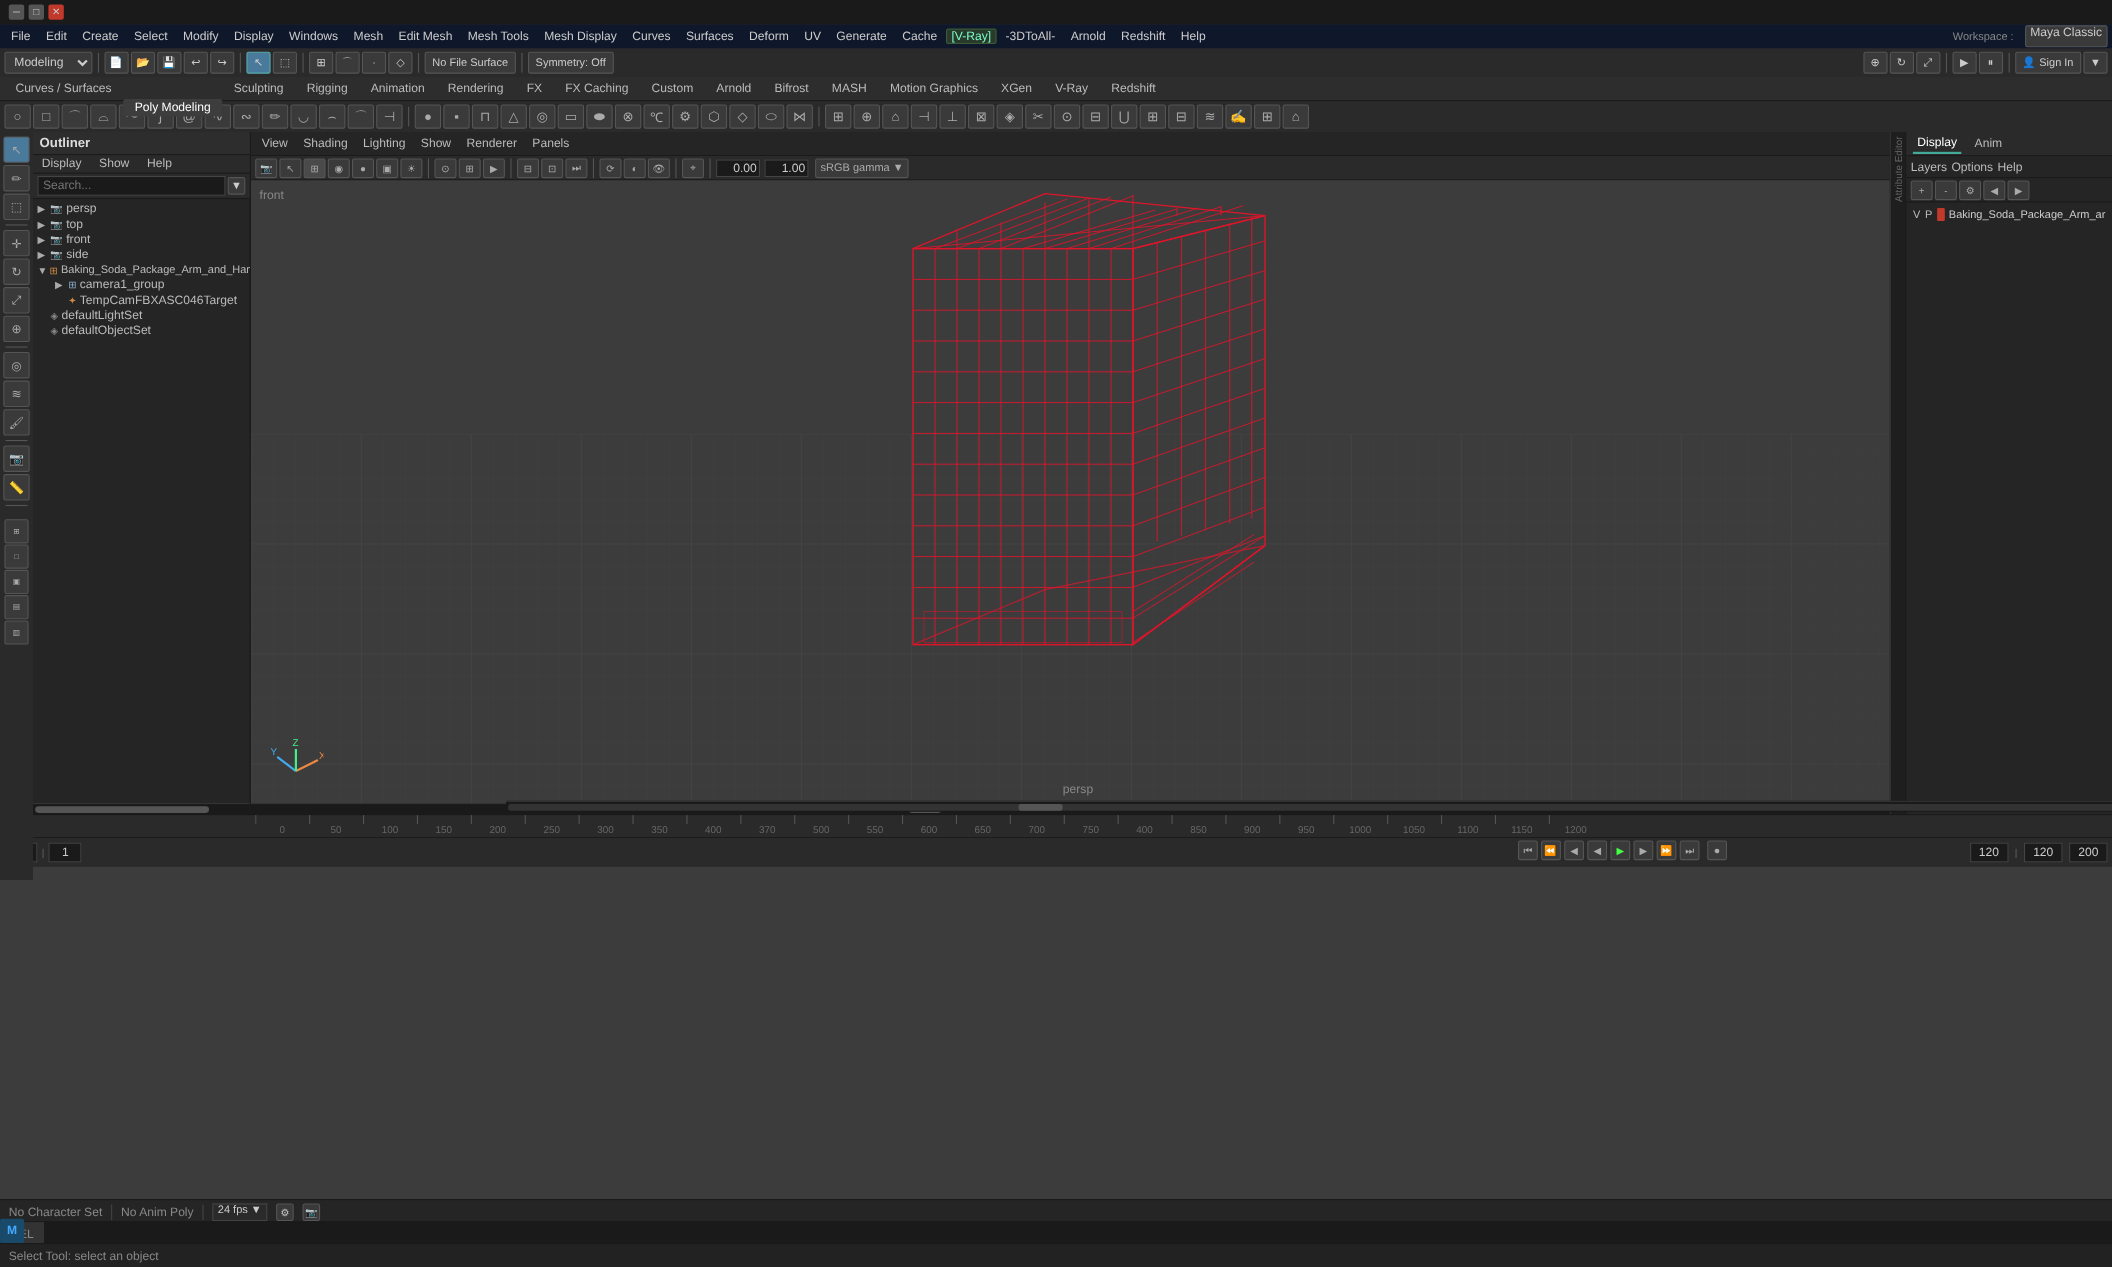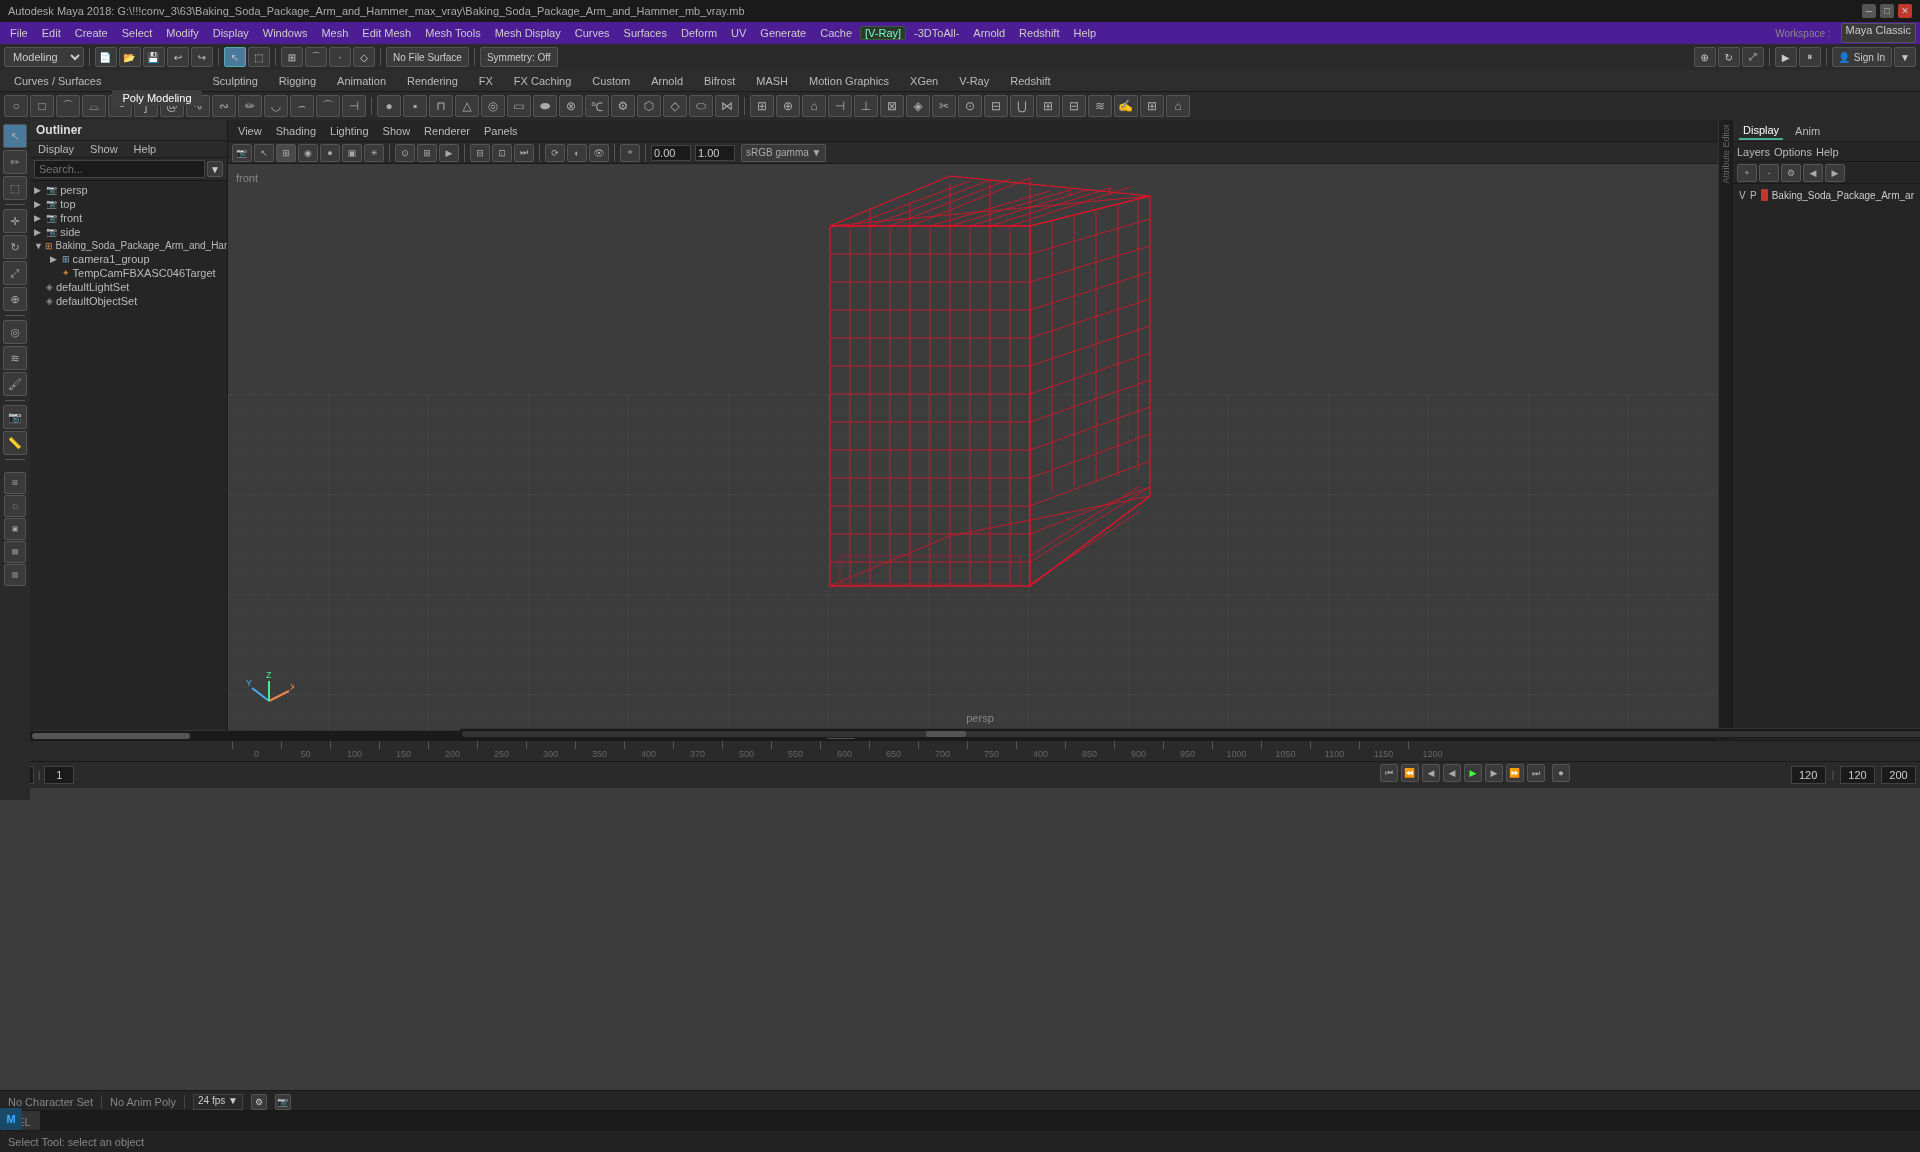--- a/index.html
+++ b/index.html
@@ -52,21 +52,21 @@
     #title-bar .win-btn.minimize { background: #555; }
     #title-bar .win-btn.maximize { background: #555; }
 
     
     #menu-bar {
       position: absolute;
       top: 22px;
       left: 0;
       width: 100%;
       height: 22px;
-      background: #4c1d95;
+      background: #0f172a;
       display: flex;
       align-items: center;
       padding: 0 4px;
       gap: 2px;
       z-index: 99;
     }
     .menu-item {
       padding: 2px 6px;
       color: #ccc;
       font-size: 11px;
@@ -323,21 +323,21 @@
       color: #aaa;
     }
     .vp-input {
       width: 40px;
       height: 16px;
       background: #1a1a1a;
       border: 1px solid #444;
       color: #ccc;
       font-size: 11px;
       padding: 0 2px;
-      text-align: left;
+      text-align: right;
     }
     .vp-gamma {
       display: flex;
       align-items: center;
       gap: 2px;
       margin-left: 4px;
     }
 
     
     #scene-area {
@@ -703,21 +703,20 @@
       border: 1px solid #444;
       color: #ccc;
       font-size: 11px;
       padding: 0 4px;
     }
   </style>
 </head>
 <body>
 
 <div id="title-bar">
-  <span class="title-text">Autodesk Maya 2018: G:\!!!conv_3\63\Baking_Soda_Package_Arm_and_Hammer_max_vray\Baking_Soda_Package_Arm_and_Hammer_mb_vray.mb</span>
   <div class="win-controls">
     <div class="win-btn minimize">─</div>
     <div class="win-btn maximize">□</div>
     <div class="win-btn close">✕</div>
   </div>
 </div>
 
 <div id="menu-bar">
   <div class="menu-item">File</div>
   <div class="menu-item">Edit</div>

